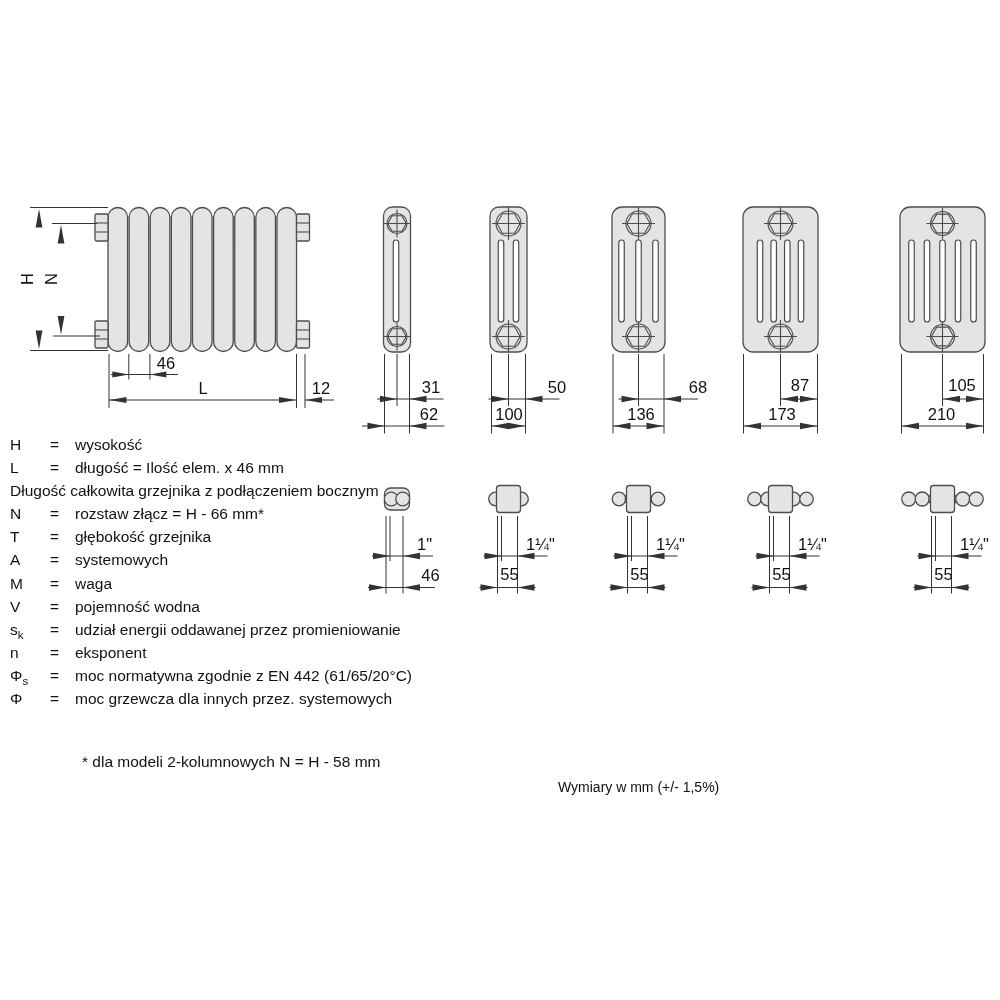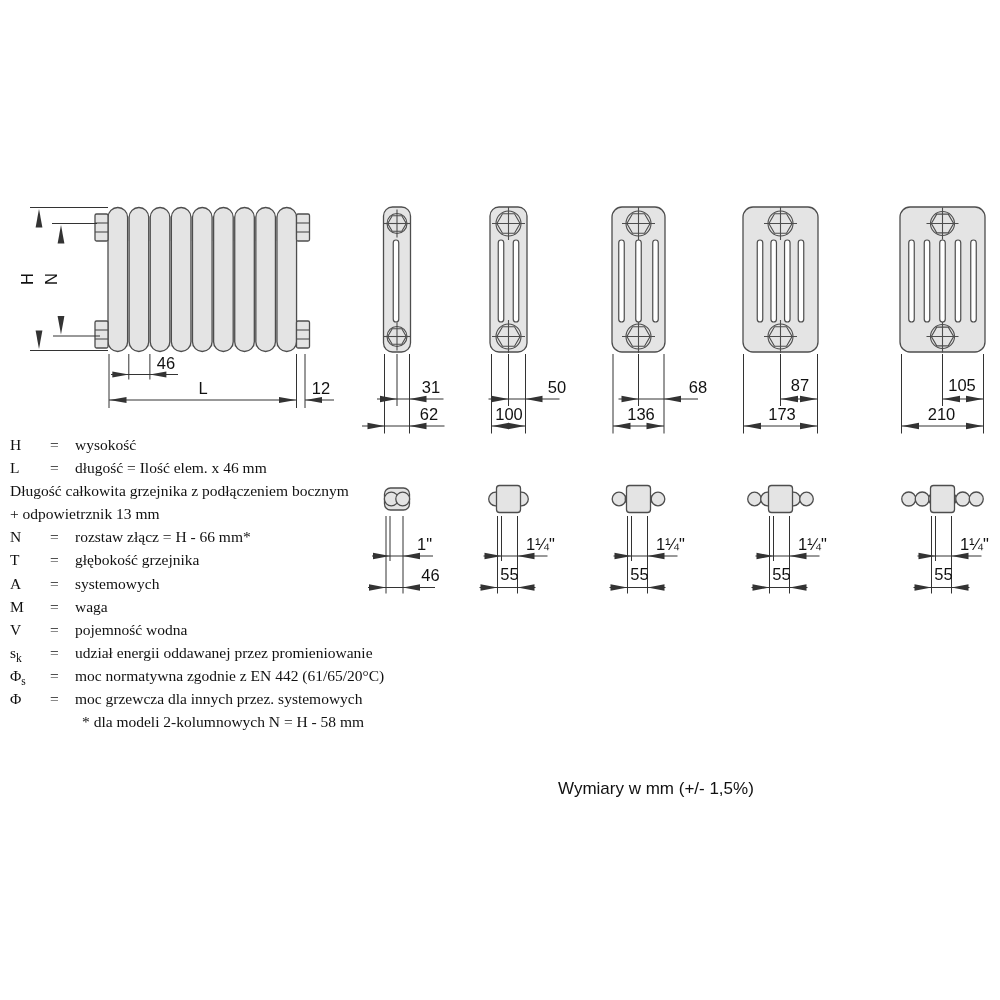--- a/index.html
+++ b/index.html
@@ -12,26 +12,26 @@
   svg{position:absolute;left:0;top:0;}
   .shape{fill:var(--body-fill);stroke:var(--outline);stroke-width:1.3;}
   .shape-nostroke{fill:var(--body-fill);stroke:none;}
   .slot{fill:var(--slot-fill);stroke:var(--outline);stroke-width:1.2;}
   .thin{fill:none;stroke:var(--outline);stroke-width:1.1;}
   .dline{fill:none;stroke:var(--dim);stroke-width:1;}
   .darrow{fill:var(--dim);stroke:none;}
   .dtext{fill:var(--text);font-size:16.5px;font-family:"Liberation Sans",sans-serif;}
   .legend{position:absolute;left:10px;top:433px;font-size:15.5px;line-height:23.1px;
     white-space:nowrap;}
-  .lr{height:23.1px;font-family:Liberation Serif, serif;}
+  .lr{height:23.1px;}
   .sym{display:inline-block;width:40px;}
   .eq{display:inline-block;width:25px;}
   .lr sub{font-size:11.5px;}
-  .indent{padding-left:72px;}
-  .note{position:absolute;left:558px;top:779px;font-size:17px;white-space:nowrap;}
+  .indent{padding-left:72px;margin-top:40px;}
+  .note{position:absolute;left:558px;top:779px;font-size:14px;white-space:nowrap;}
 </style>
 </head>
 <body>
 
 <div class="canvas">
 
   <svg width="1000" height="640" viewBox="0 0 1000 640">
 
     <g>
       <g id="fv-body">
@@ -311,26 +311,26 @@
           <polygon class="darrow" points="951.5,587.5 968.5,584.3 968.5,590.7"></polygon>
           <text class="dtext" x="943.5" y="579.5" text-anchor="middle">55</text>
         </g>
       </g>
   </svg>
 
   <div class="legend" id="legend">
       <div class="lr"><span class="sym"><span>H</span></span><span class="eq">=</span><span>wysokość</span></div>
       <div class="lr"><span class="sym"><span>L</span></span><span class="eq">=</span><span>długość = Ilość elem. x 46 mm</span></div>
       <div class="lr"><span>Długość całkowita grzejnika z podłączeniem bocznym</span></div>
-      <div class="lr"><span>+ odpowietrznik 13 mm</span></div>
       <div class="lr"><span class="sym"><span>N</span></span><span class="eq">=</span><span>rozstaw złącz = H - 66 mm*</span></div>
       <div class="lr"><span class="sym"><span>T</span></span><span class="eq">=</span><span>głębokość grzejnika</span></div>
       <div class="lr"><span class="sym"><span>A</span></span><span class="eq">=</span><span>systemowych</span></div>
       <div class="lr"><span class="sym"><span>M</span></span><span class="eq">=</span><span>waga</span></div>
       <div class="lr"><span class="sym"><span>V</span></span><span class="eq">=</span><span>pojemność wodna</span></div>
       <div class="lr"><span class="sym"><span>s</span><sub>k</sub></span><span class="eq">=</span><span>udział energii oddawanej przez promieniowanie</span></div>
+      <div class="lr"><span class="sym"><span>n</span></span><span class="eq">=</span><span>eksponent</span></div>
       <div class="lr"><span class="sym"><span>Φ</span><sub>s</sub></span><span class="eq">=</span><span>moc normatywna zgodnie z EN 442 (61/65/20°C)</span></div>
       <div class="lr"><span class="sym"><span>Φ</span></span><span class="eq">=</span><span>moc grzewcza dla innych przez. systemowych</span></div>
       <div class="lr indent"><span>* dla modeli 2-kolumnowych N = H - 58 mm</span></div>
     </div>
 
   <div class="note">Wymiary w mm (+/- 1,5%)</div>
 </div>
 
 </body></html>

